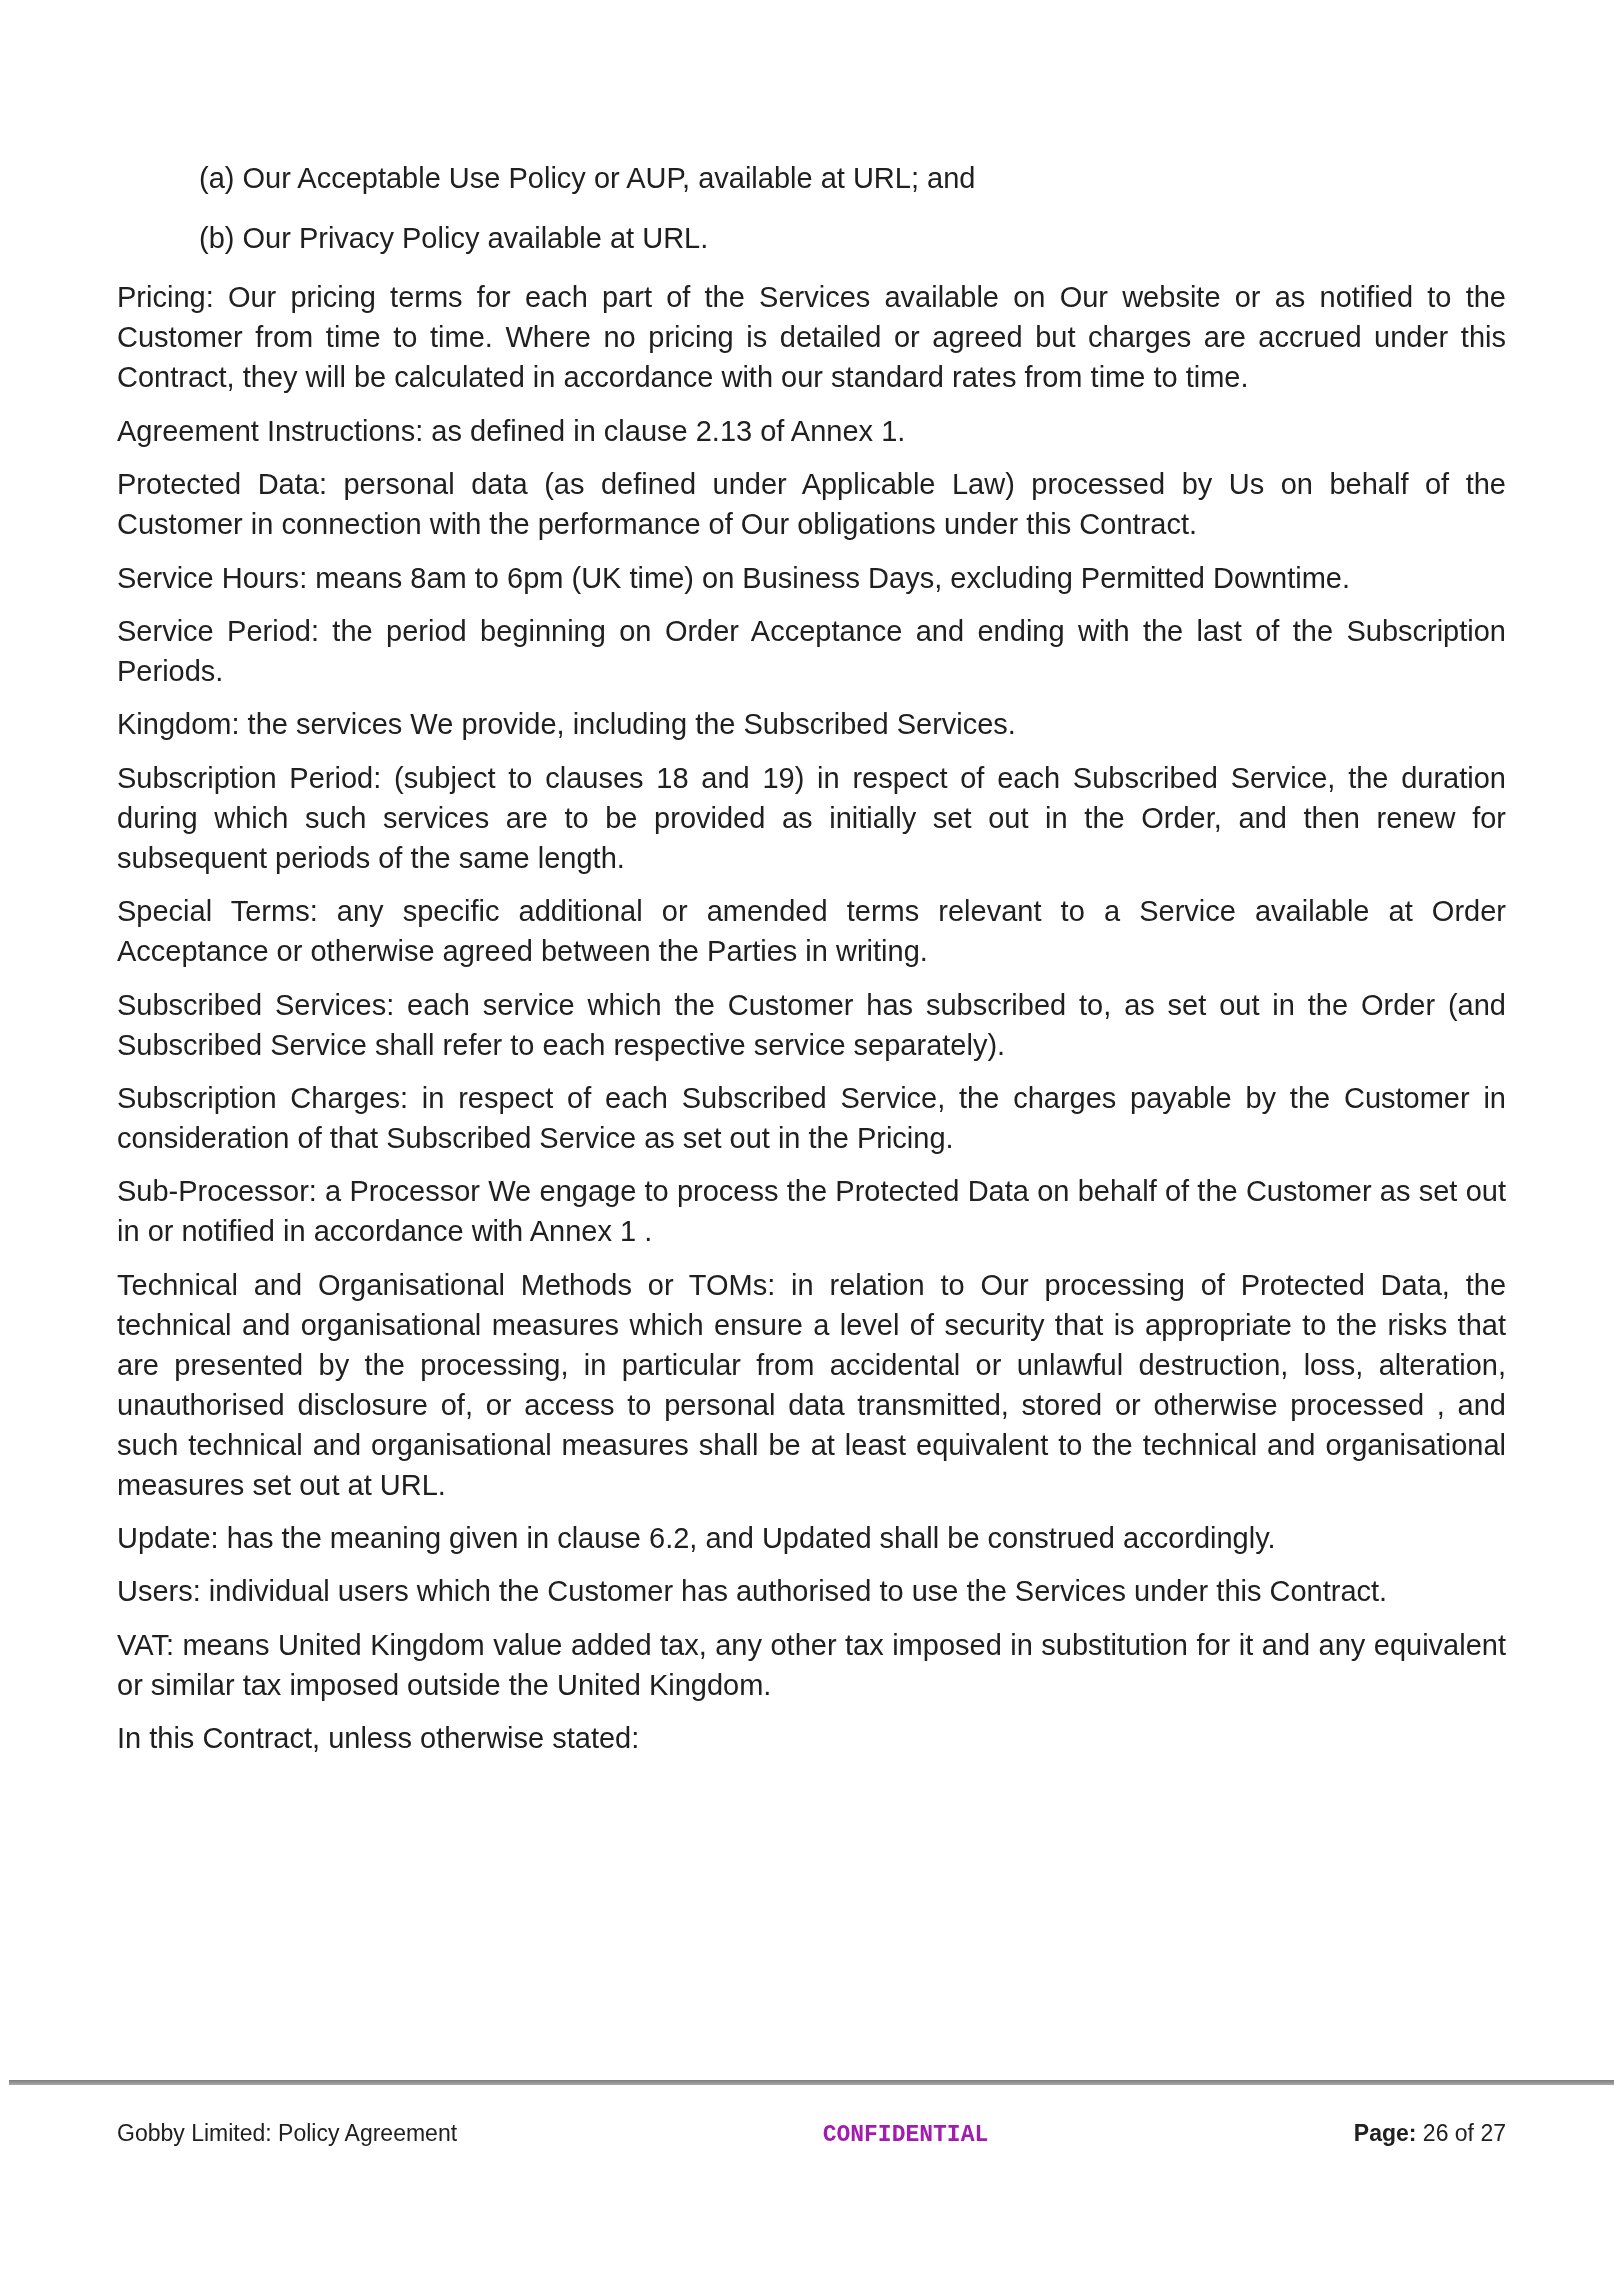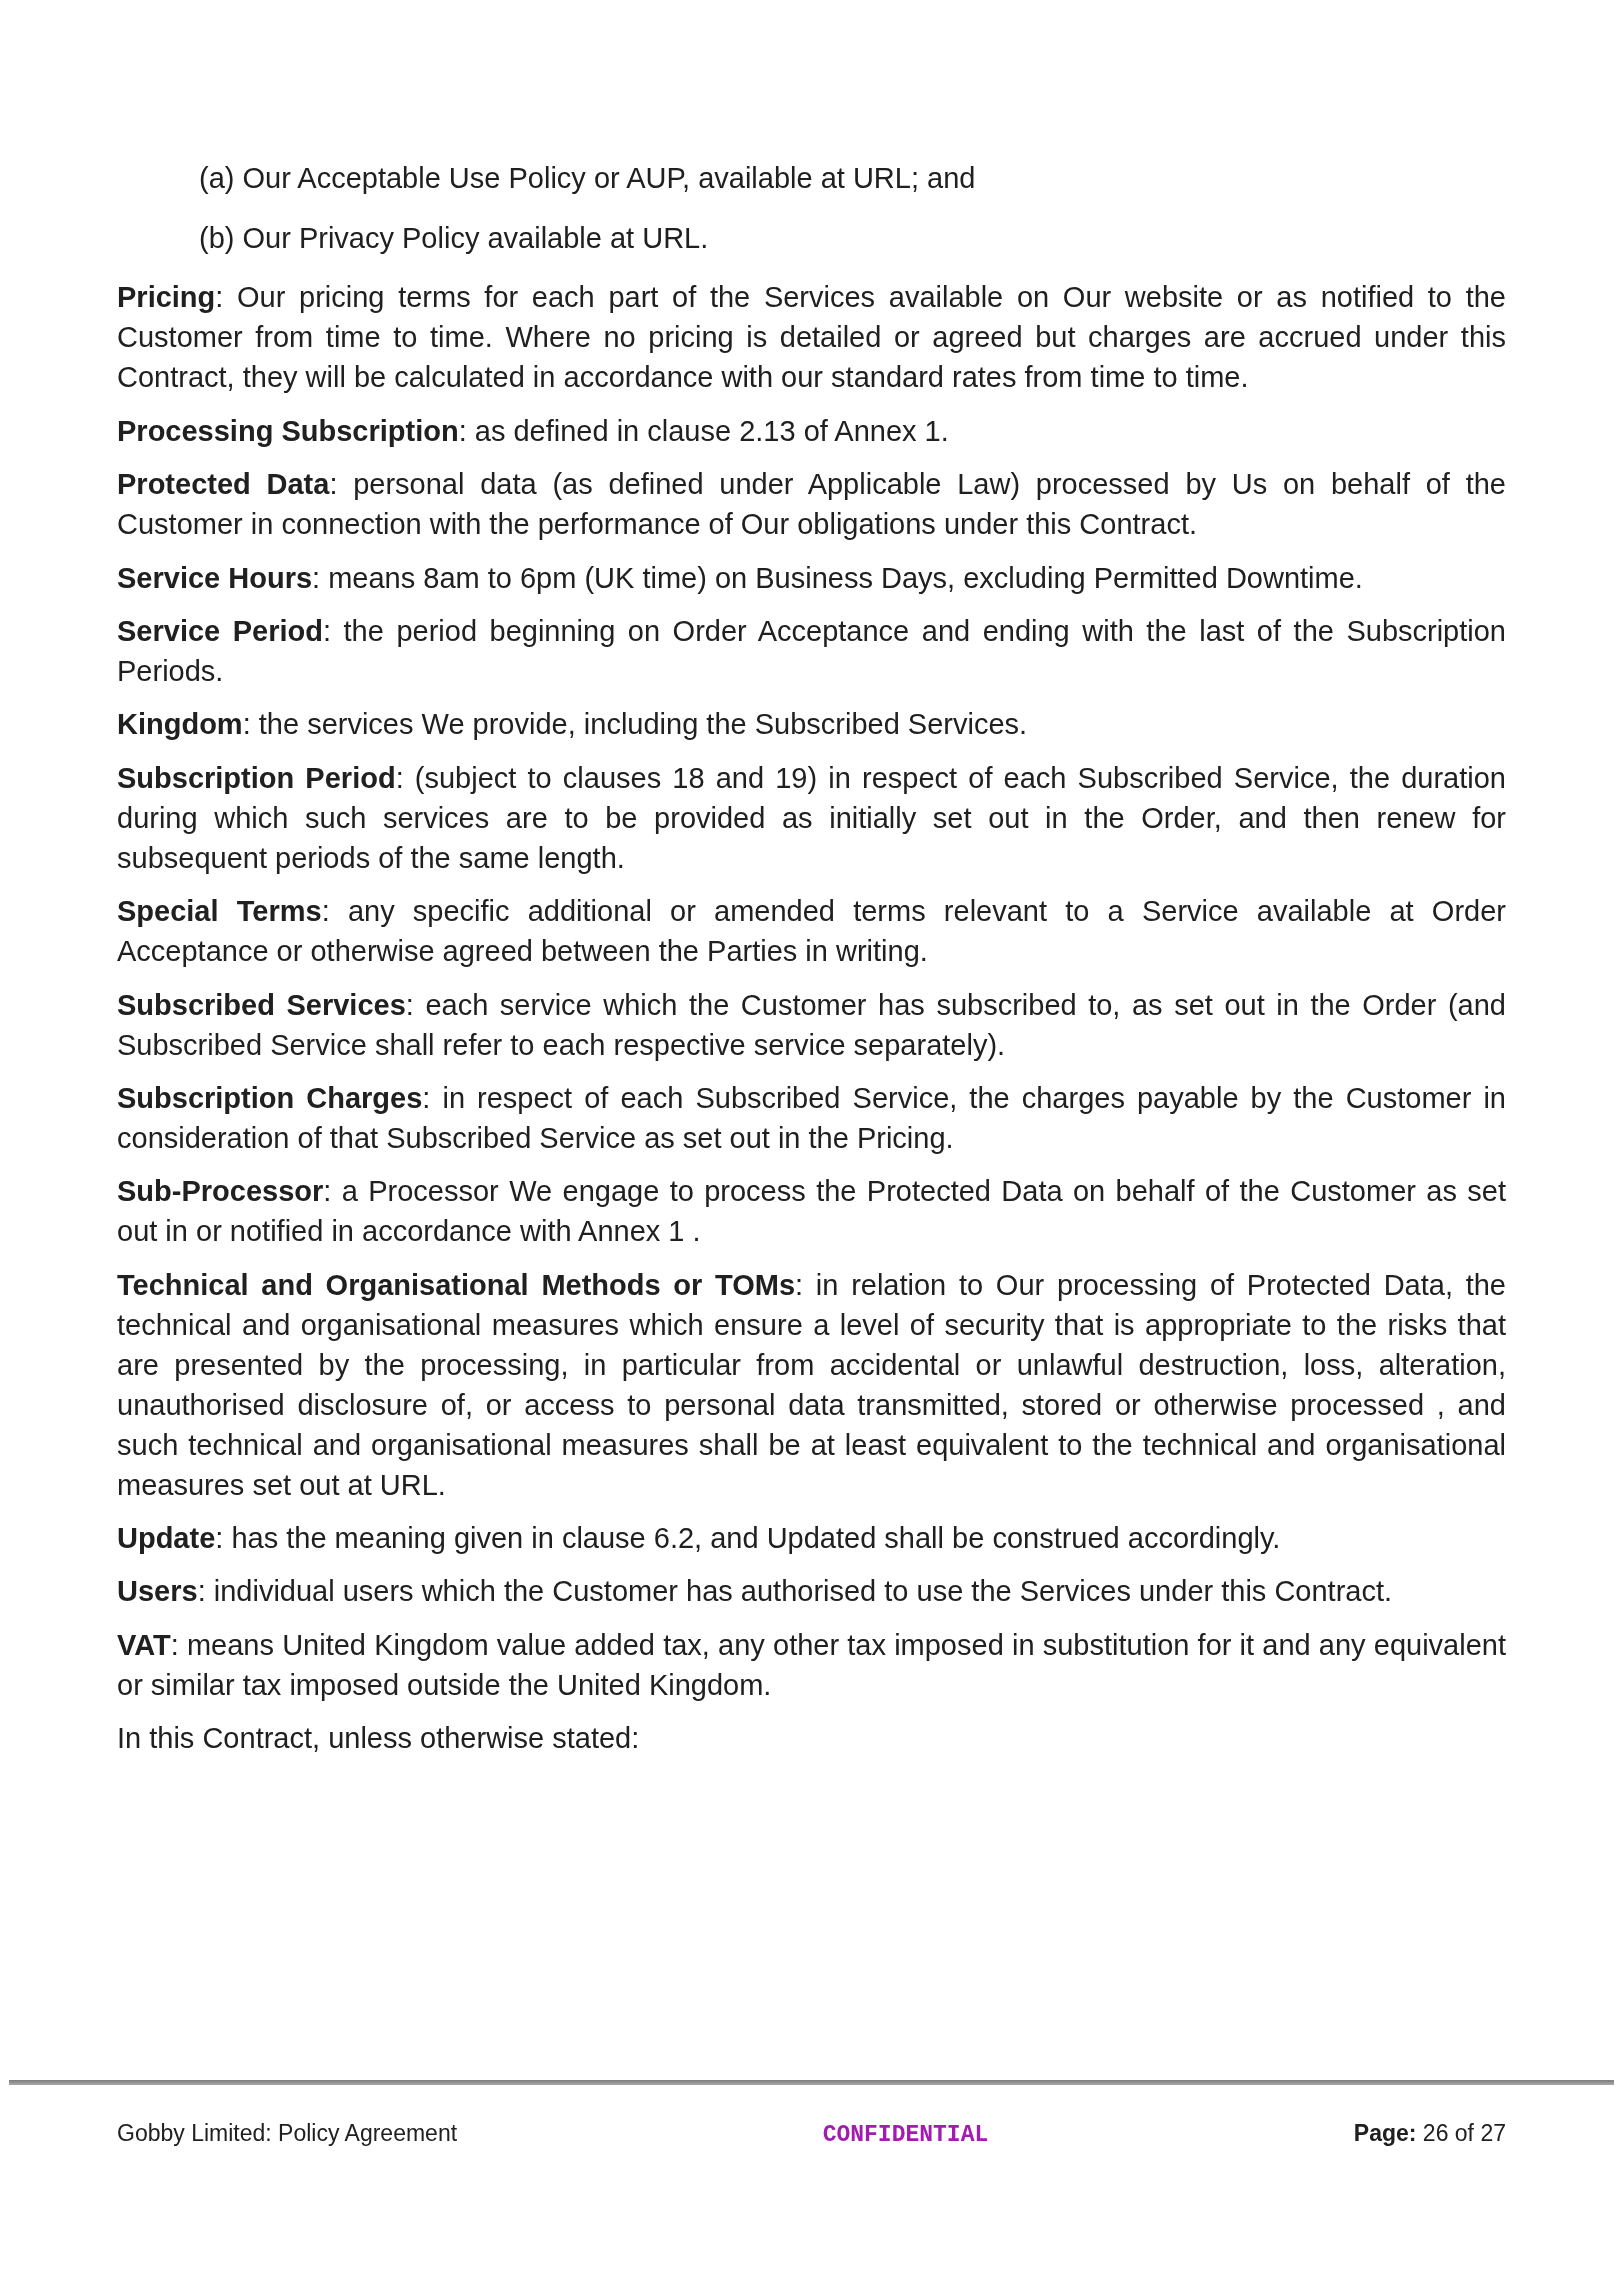--- a/index.html
+++ b/index.html
@@ -26,21 +26,21 @@
     text-align:left;
   }
   p.def {
     margin:0 0 13.4px 0;
     text-align:justify;
   }
   p.plain {
     margin:0;
     text-align:left;
   }
-  .term { font-weight:bold; }
+  .term { font-weight:normal; }
   .footer-rule {
     position:absolute;
     left:9px;
     right:9px;
     top:2080px;
     height:5.4px;
     background:linear-gradient(#7d7d7d, #a9a9a9);
   }
   .footer-row {
     position:absolute;
@@ -66,21 +66,21 @@
 <body>
 
 <div class="page">
   <div class="content">
 
     <p class="listitem"><span>(a) Our Acceptable Use Policy or AUP, available at URL; and</span></p>
     <p class="listitem"><span>(b) Our Privacy Policy available at URL.</span></p>
 
     <p class="def"><span class="term">Pricing</span><span>: Our pricing terms for each part of the Services available on Our website or as notified to the Customer from time to time. Where no pricing is detailed or agreed but charges are accrued under this Contract, they will be calculated in accordance with our standard rates from time to time.</span></p>
 
-    <p class="def"><span class="term">Processing Subscription</span><span>: as defined in clause 2.13 of Annex 1.</span></p>
+    <p class="def"><span class="term">Agreement Instructions</span><span>: as defined in clause 2.13 of Annex 1.</span></p>
 
     <p class="def"><span class="term">Protected Data</span><span>: personal data (as defined under Applicable Law) processed by Us on behalf of the Customer in connection with the performance of Our obligations under this Contract.</span></p>
 
     <p class="def"><span class="term">Service Hours</span><span>: means 8am to 6pm (UK time) on Business Days, excluding Permitted Downtime.</span></p>
 
     <p class="def"><span class="term">Service Period</span><span>: the period beginning on Order Acceptance and ending with the last of the Subscription Periods.</span></p>
 
     <p class="def"><span class="term">Kingdom</span><span>: the services We provide, including the Subscribed Services.</span></p>
 
     <p class="def"><span class="term">Subscription Period</span><span>: (subject to clauses 18 and 19) in respect of each Subscribed Service, the duration during which such services are to be provided as initially set out in the Order, and then renew for subsequent periods of the same length.</span></p>

